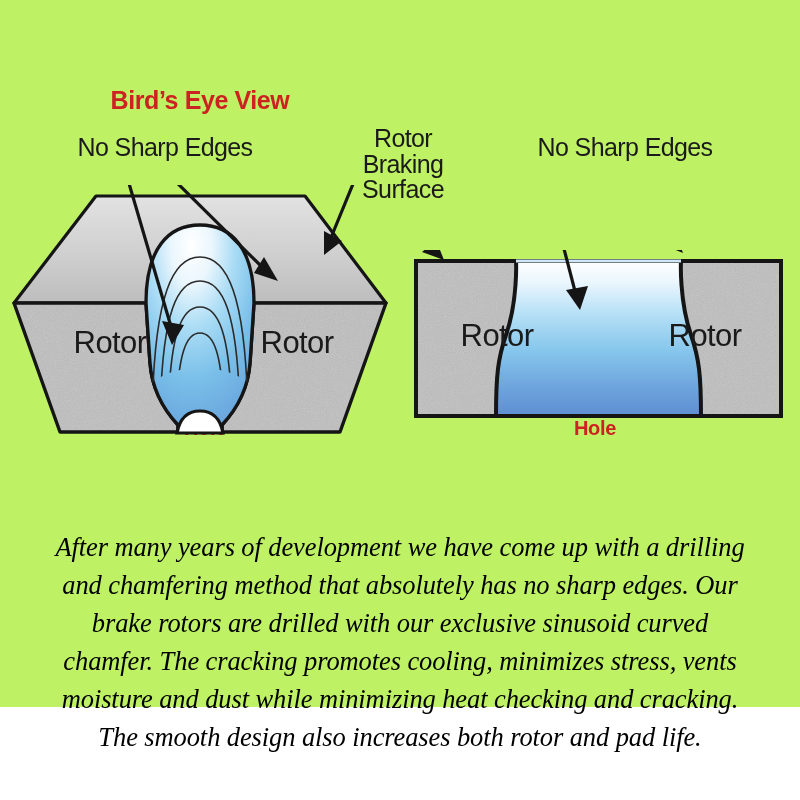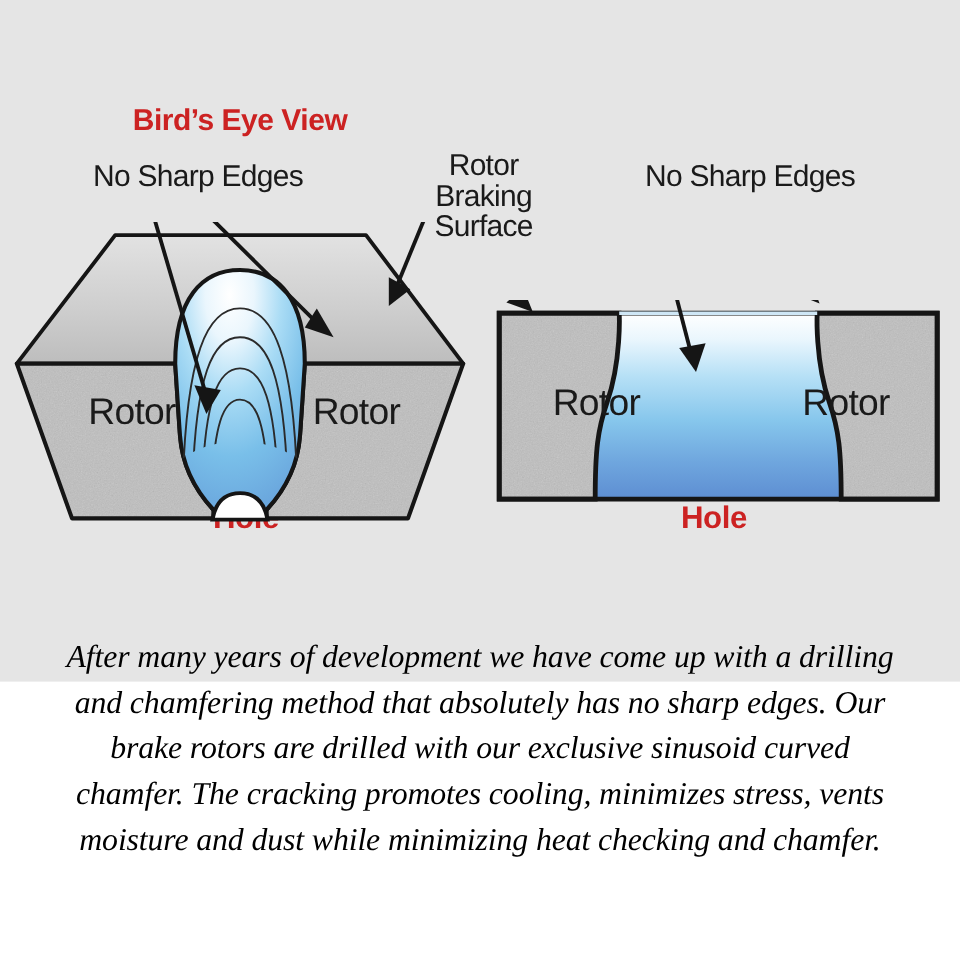--- a/index.html
+++ b/index.html
@@ -10,22 +10,22 @@
   body {
     width: 800px;
     height: 800px;
     overflow: hidden;
     font-family: "Liberation Sans", sans-serif;
     position: relative;
   }
   #page {
     position: relative;
     width: 800px;
-    height: 568px;
-    background: #e5e5e5;
+    height: 707px;
+    background: #bef264;
   }
 
   
   .lbl {
     position: absolute;
     text-align: center;
     white-space: pre;
     line-height: 1.02;
   }
   .title-red {
@@ -38,21 +38,21 @@
   .label-black {
     color: #1a1a1a;
     font-weight: normal;
     font-size: 25px;
     letter-spacing: -0.6px;
     font-family: "Liberation Sans", sans-serif;
   }
   .hole-red {
     color: #cc2222;
     font-weight: bold;
-    font-size: 26px;
+    font-size: 20px;
     letter-spacing: -0.3px;
     font-family: "Liberation Sans", sans-serif;
   }
 
   #title-bev  { left: 45px;  top: 88px;  width: 310px; }
   #title-side { left: 455px; top: 88px;  width: 240px; }
 
   #lbl-nse-left  { left: 15px;  top: 135px; width: 300px; }
   #lbl-rbs       { left: 338px; top: 126px; width: 130px; text-align: center; }
   #lbl-nse-right { left: 470px; top: 135px; width: 310px; }
@@ -284,21 +284,22 @@
       <line x1="228" y1="-76" x2="274" y2="-10" stroke="#151515" stroke-width="3.2"></line>
       <polygon points="283,3 261,-6 275,-18" fill="#151515"></polygon>
     </g>
   </svg>
 
   <div id="paragraph">
     <span class="ln">After many years of development we have come up with a drilling</span>
     <span class="ln">and chamfering method that absolutely has no sharp edges.  Our</span>
     <span class="ln">brake rotors are drilled with our exclusive sinusoid curved</span>
     <span class="ln">chamfer. The cracking promotes cooling, minimizes stress, vents</span>
-    <span class="ln">moisture and dust while minimizing heat checking and chamfer.</span>
+    <span class="ln">moisture and dust while minimizing heat checking and cracking.</span>
+    <span class="ln">The smooth design also increases both rotor and pad life.</span>
   </div>
 
   <div class="lbl label-black" style="left:45px; top:327px; width:130px; font-size:31px;">Rotor</div>
 
   <div class="lbl label-black" style="left:232px; top:327px; width:130px; font-size:31px;">Rotor</div>
 
   <div class="lbl label-black" style="left:432px; top:320px; width:130px; font-size:31px;">Rotor</div>
 
   <div class="lbl label-black" style="left:640px; top:320px; width:130px; font-size:31px;">Rotor</div>
 

